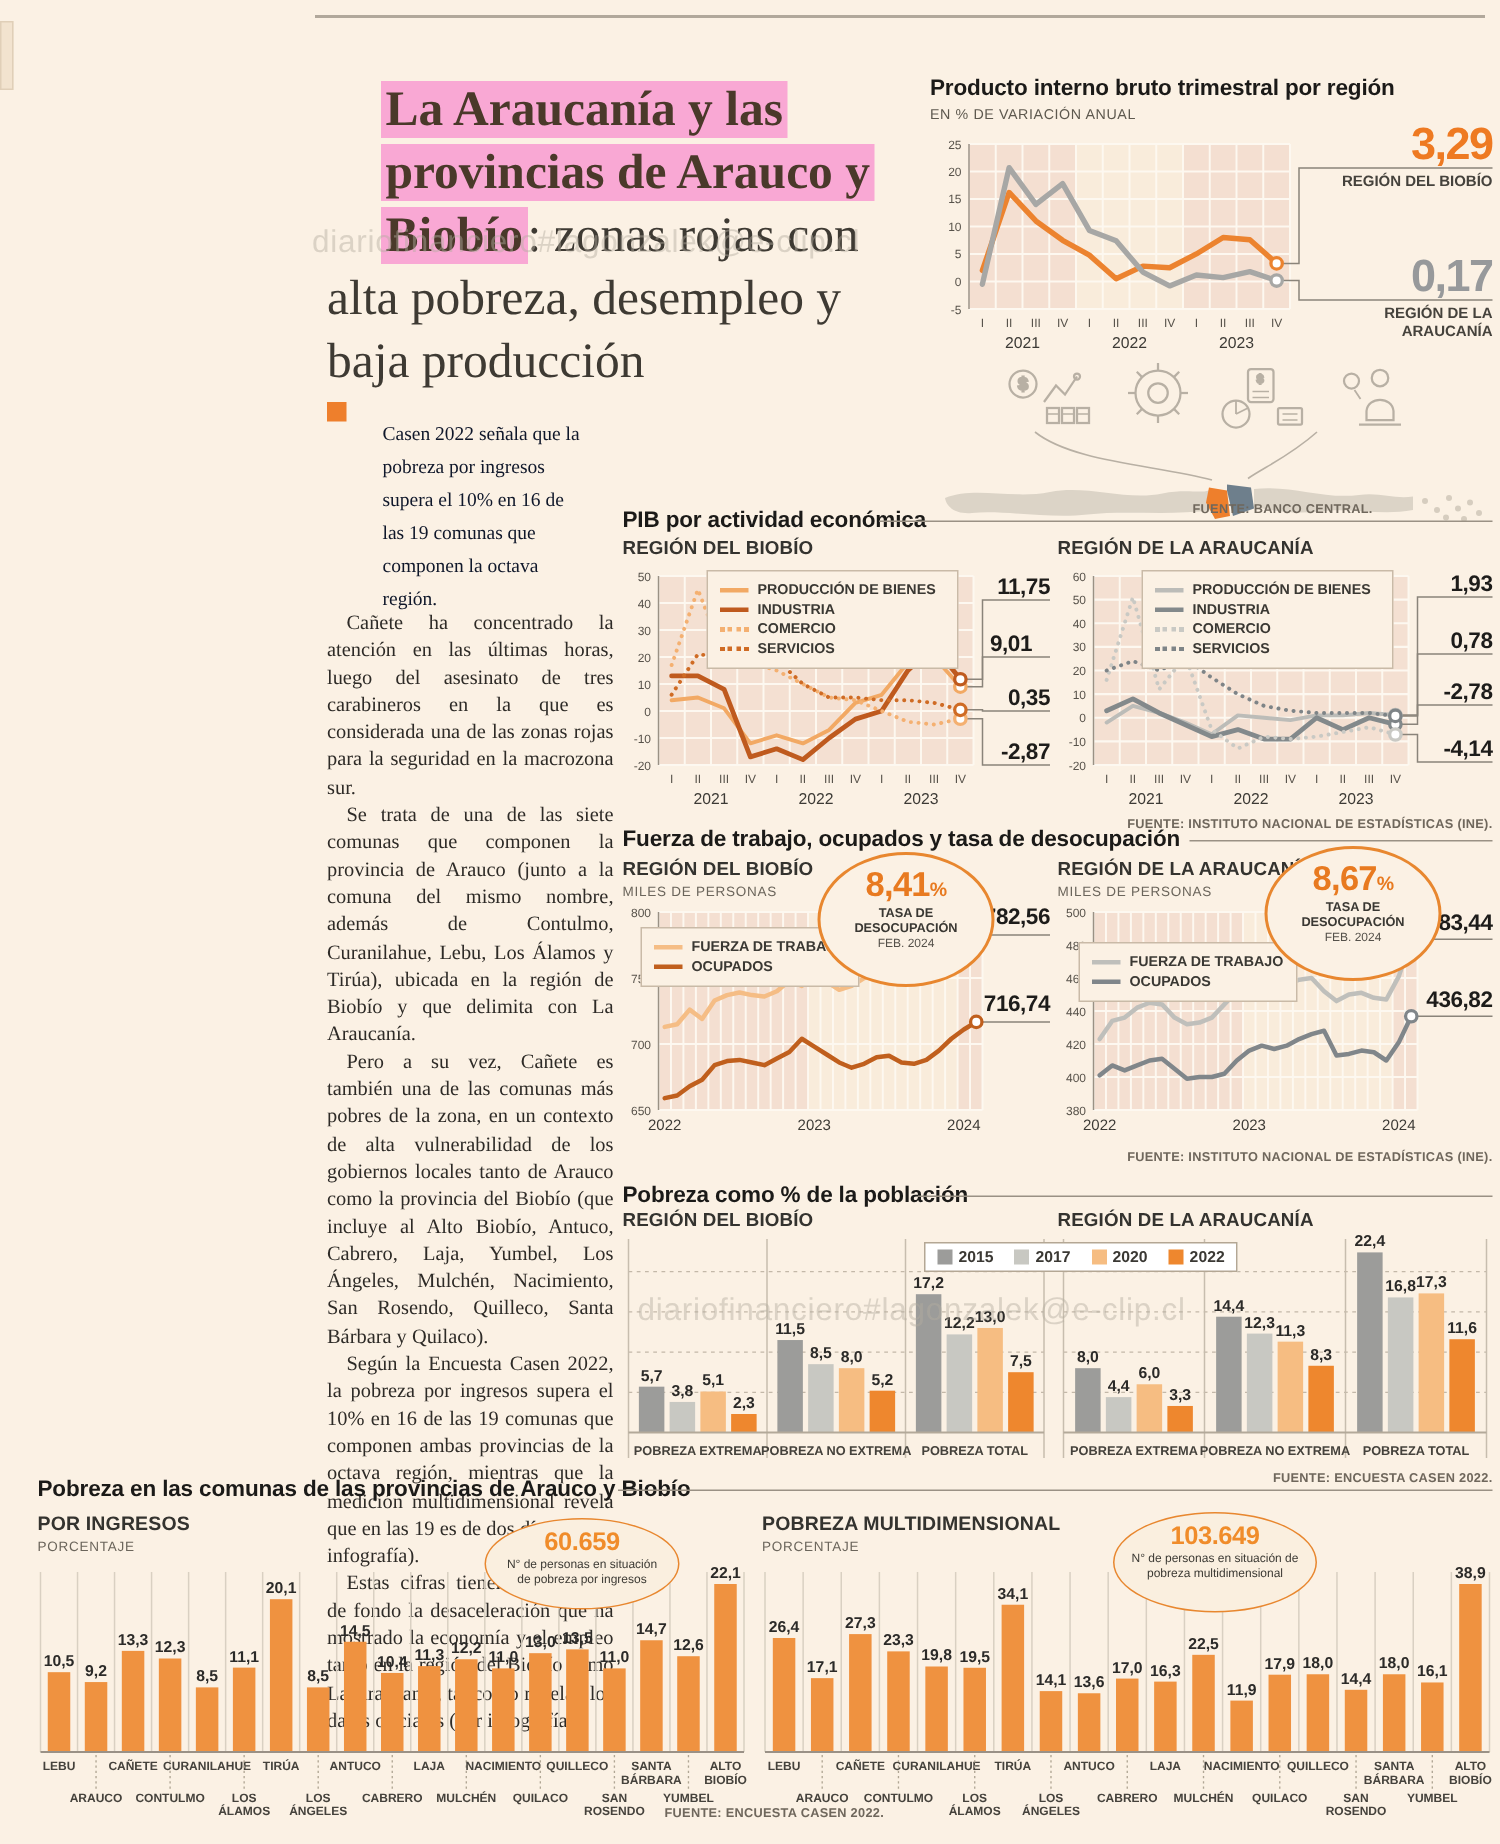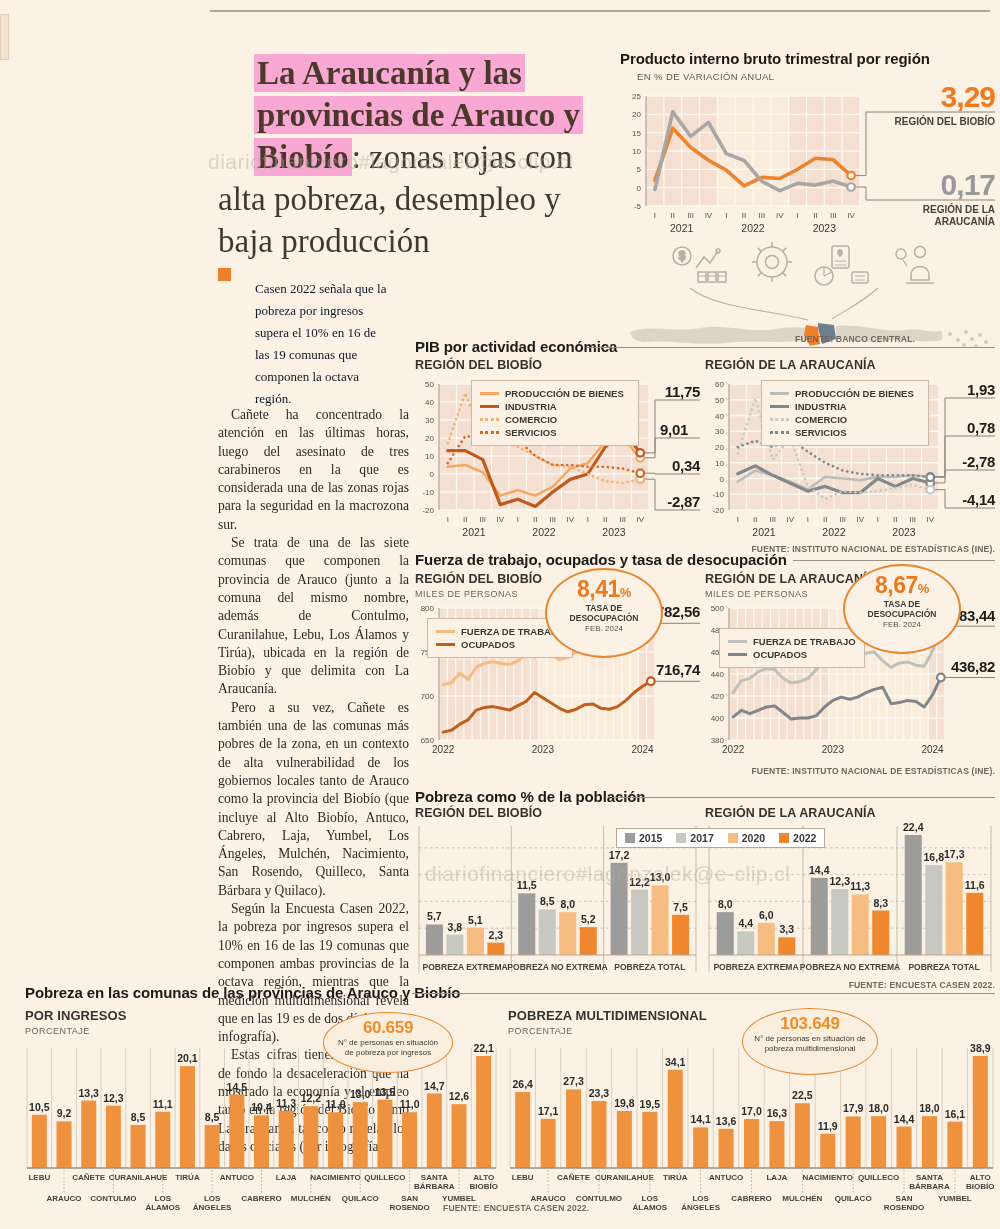--- a/index.html
+++ b/index.html
@@ -5,21 +5,21 @@
   html,body{margin:0;padding:0;background:#fbf1e4;}
   .page{position:relative;width:1000px;height:1229px;background:#fbf1e4;font-family:"Liberation Sans",sans-serif;overflow:hidden;}
   .abs{position:absolute;}
   .rule{position:absolute;height:1px;background:#9a9184;}
   .headline{font-family:"Liberation Serif",serif;font-size:33px;line-height:42px;font-weight:400;color:#3e3a33;width:388px;}
   .headline .hl{background:#f9a8d4;font-weight:700;color:#4a392a;padding:1px 3px;-webkit-box-decoration-break:clone;box-decoration-break:clone;margin-left:36px;}
   .intro-txt{font-family:"Liberation Serif",serif;font-size:13px;line-height:22px;color:#0f172a;margin:16px;}
   .bullet{position:absolute;width:13px;height:13px;background:#ee7f2c;}
   .article p{font-family:"Liberation Serif",serif;font-size:13.6px;line-height:18.3px;color:#2e2b27;text-align:justify;margin:0;text-indent:13px;}
   .sec-title{font-weight:700;font-size:15px;color:#1b1a18;letter-spacing:-0.1px;white-space:nowrap;}
-  .chart-sub{font-size:9.5px;color:#5e594f;letter-spacing:.4px;margin-top:4px;margin-left:17px;}
+  .chart-sub{font-size:9.5px;color:#5e594f;letter-spacing:.4px;margin-top:4px;}
   .region{font-weight:700;font-size:12.5px;color:#34332f;letter-spacing:.1px;}
   .unit{font-size:9px;color:#6b655b;letter-spacing:.5px;margin-top:3px;}
   .src{position:absolute;font-size:8.5px;font-weight:600;color:#6f675c;letter-spacing:.2px;}
   .bignum{position:absolute;font-size:30px;font-weight:700;letter-spacing:-1px;text-align:right;}
   .org{color:#ee7a22;} .gry{color:#97999b;}
   .endlabel{position:absolute;font-size:10px;font-weight:600;color:#45423c;text-align:right;width:120px;line-height:11.5px;}
   .midnum{position:absolute;font-size:15px;font-weight:700;color:#1d1c1a;text-align:right;letter-spacing:-.3px;}
   .legendbox{position:absolute;background:#fbf1e4;border:1px solid #c9baa7;padding:5px 8px;z-index:3;}
   .lg-row{display:flex;align-items:center;margin:2px 0;}
   .lg-row .sw{width:19px;margin-right:6px;display:inline-block;}
@@ -282,21 +282,21 @@
           <span class="sw" style="border-top:3px dotted #f4b071"></span>
           <span class="lb">COMERCIO</span>
         </div>
         <div class="lg-row">
           <span class="sw" style="border-top:3px dotted #cf6b24"></span>
           <span class="lb">SERVICIOS</span>
         </div>
       </div>
     <div class="midnum" style="right:0;top:25px;width:50px">11,75</div>
     <div class="midnum" style="right:12px;top:63px;width:50px">9,01</div>
-    <div class="midnum" style="right:0;top:99px;width:50px">0,34</div>
+    <div class="midnum" style="right:0;top:99px;width:50px">0,35</div>
     <div class="midnum" style="right:0;top:135px;width:50px">-2,87</div>
   </div>
 
   <div class="abs" style="left:705px;top:358px;width:290px;height:190px">
     <div class="region">REGIÓN DE LA ARAUCANÍA</div>
     <svg id="act1" width="290" height="172" style="left:0;top:16px">
         <rect x="24" y="10" width="17.5" height="126" fill="#f4e0d2"></rect>
         <rect x="41.5" y="10" width="17.5" height="126" fill="#f4e0d2"></rect>
         <rect x="59" y="10" width="17.5" height="126" fill="#f4e0d2"></rect>
         <rect x="76.5" y="10" width="17.5" height="126" fill="#f4e0d2"></rect>

